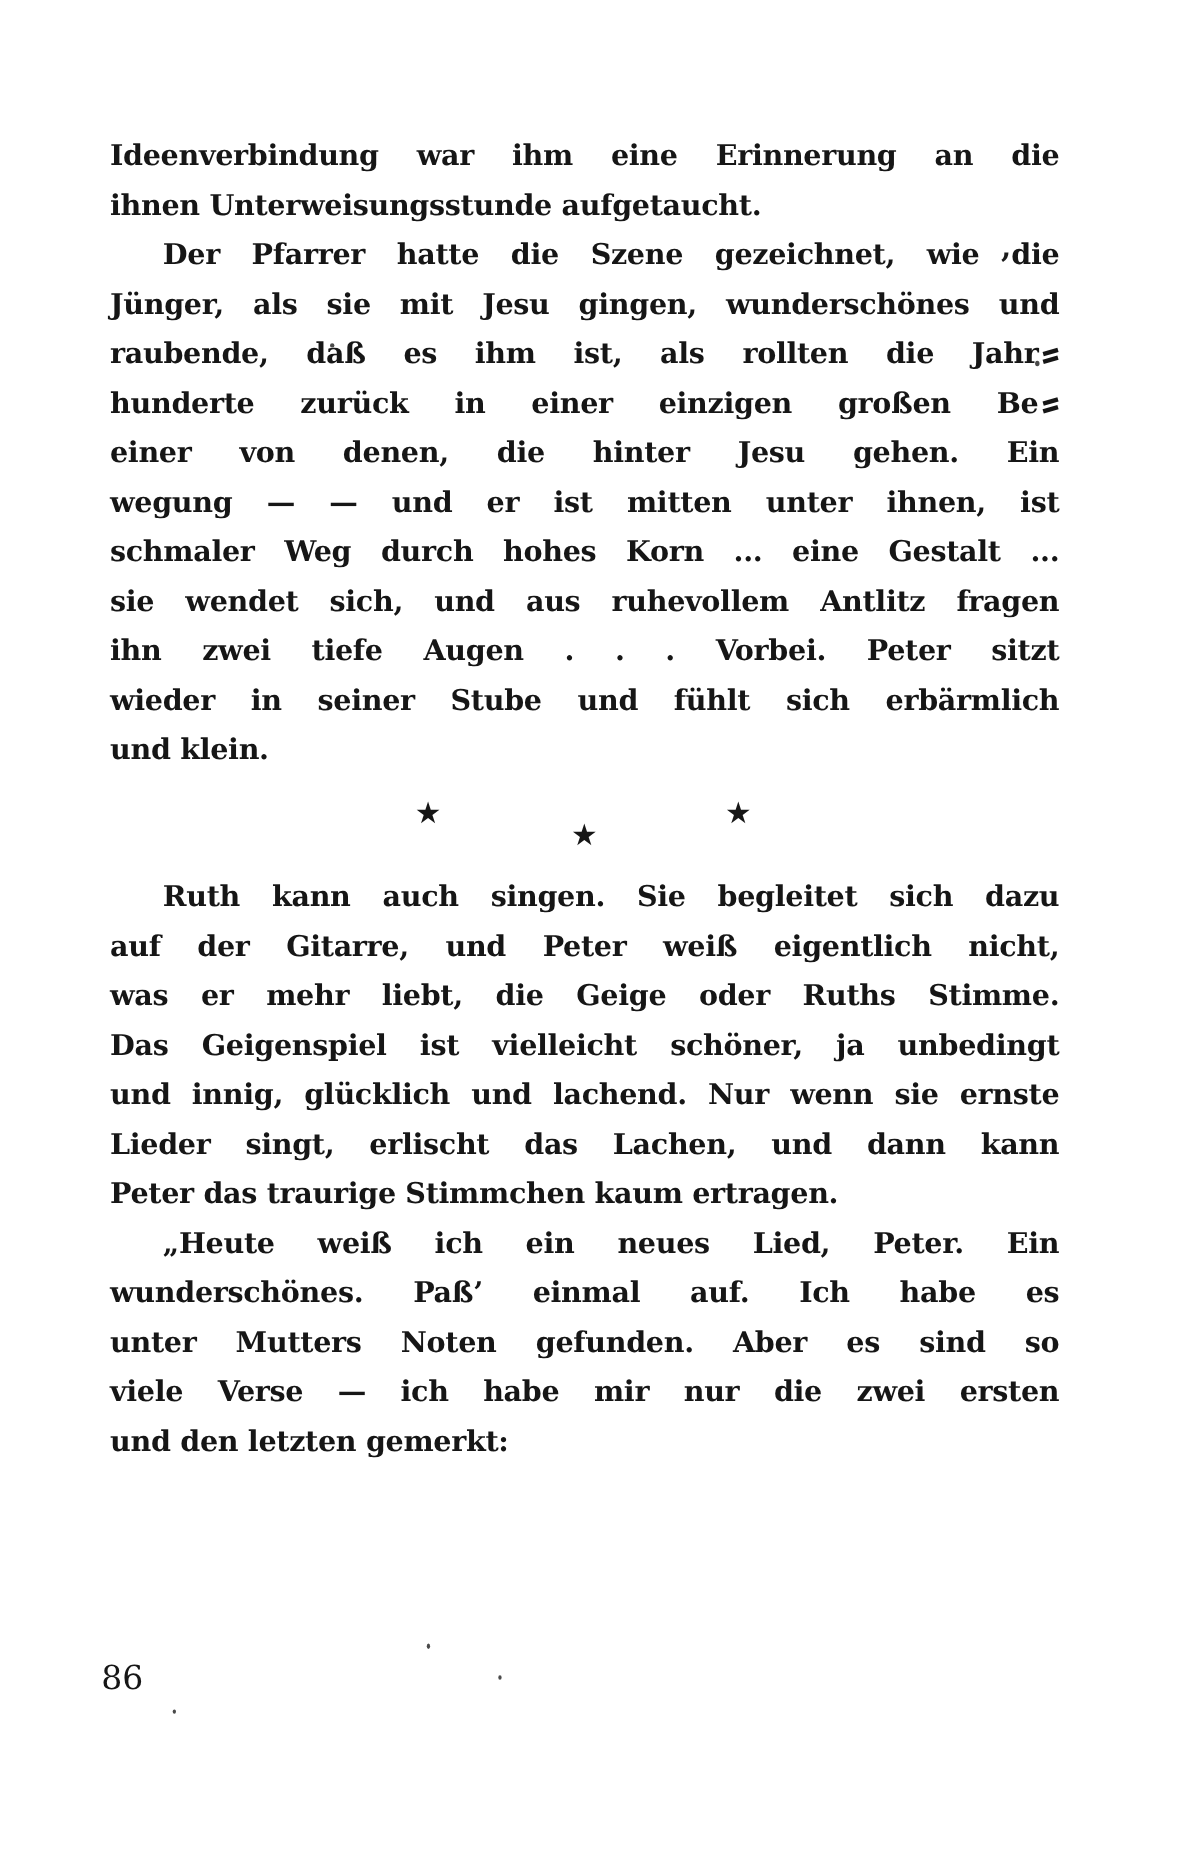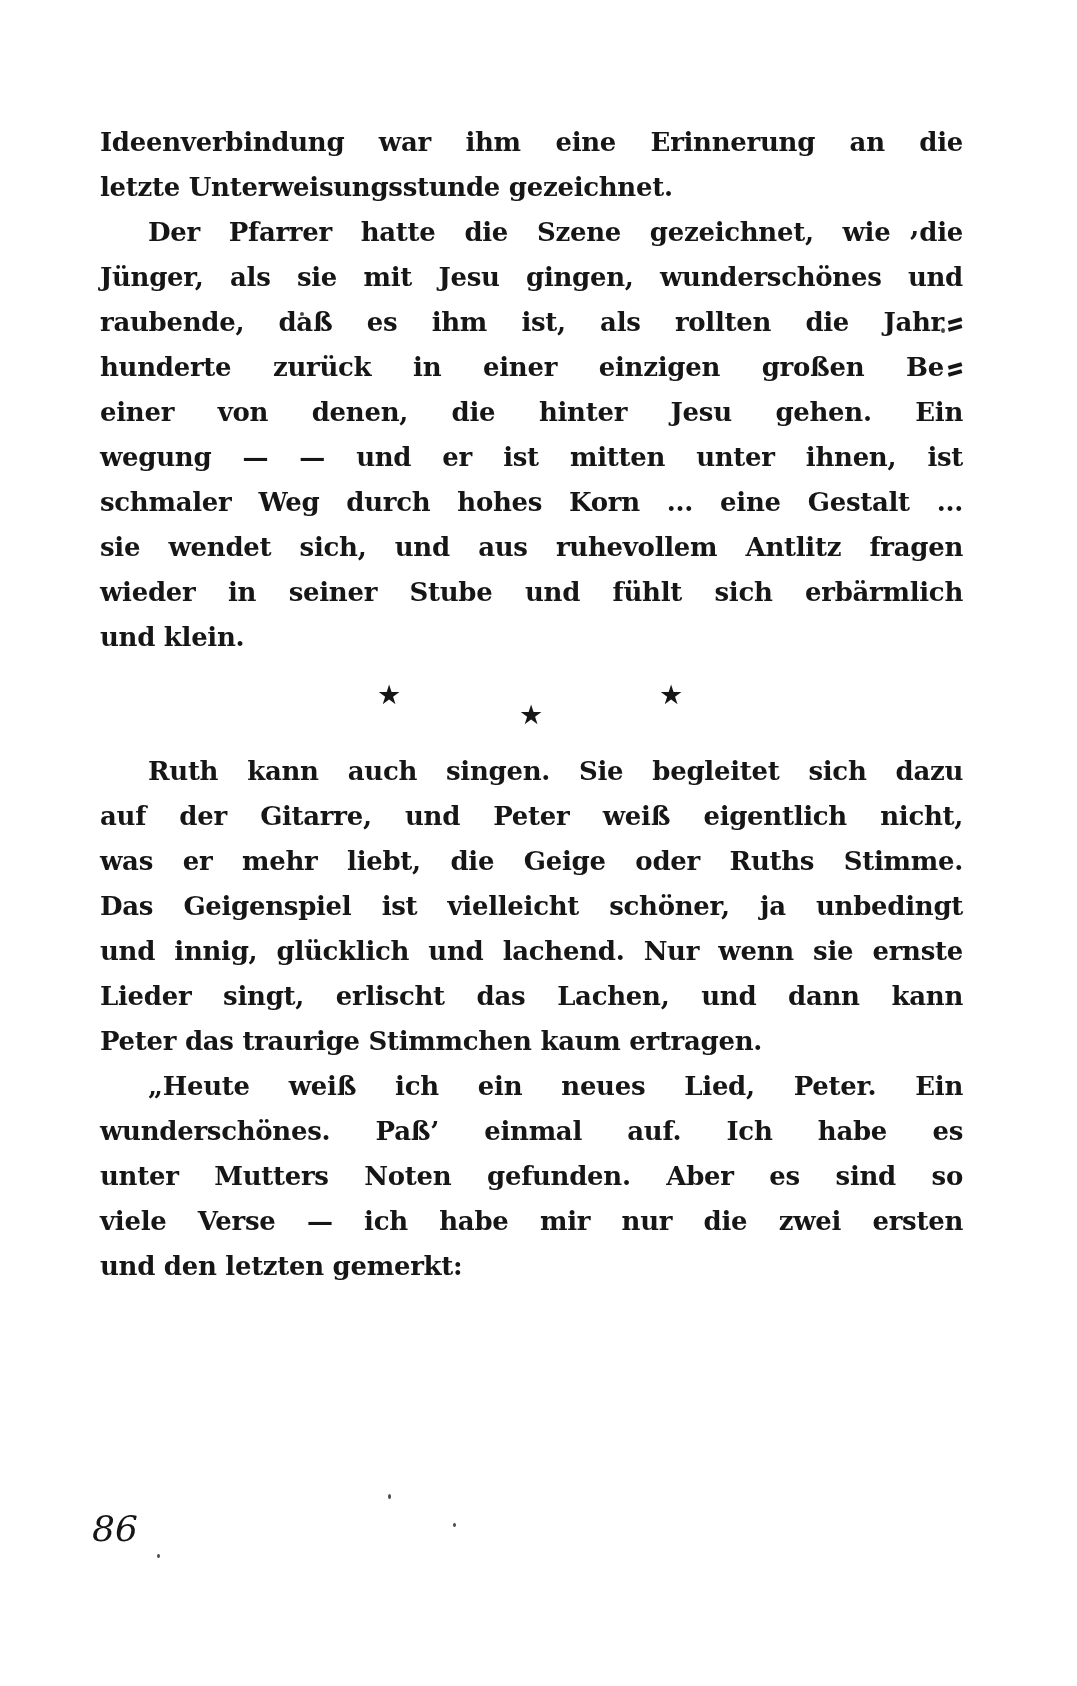--- a/index.html
+++ b/index.html
@@ -58,24 +58,23 @@
     line-height:27px;
     font-weight:400;
     color:#161616;
   }
   .star.s1{left:277px;top:21px;}
   .star.s2{left:419px;top:41px;}
   .star.s3{left:559px;top:21px;}
   .pagenum{
     position:absolute;
     left:92px;top:1508px;
-    font-size:36px;
+    font-size:30px;
     font-weight:400;
     color:#161616;
-    font-style:italic;
   }
   
   .artifact-comma{
     position:absolute;left:910px;top:210px;
     font-size:27px;font-weight:700;color:#1a1a1a;
   }
   .speck{position:absolute;background:#2a2a2a;border-radius:50%;opacity:.85;}
   .sp1{left:941px;top:328px;width:4px;height:5px;}
   .sp2{left:300px;top:312px;width:4px;height:4px;}
   .sp3{left:388px;top:1494px;width:3px;height:5px;}
@@ -83,33 +82,34 @@
   .sp5{left:157px;top:1554px;width:3px;height:4px;}
 </style>
 </head>
 <body>
 
 <div class="page">
 
   <div class="textblock">
       <div class="para">
         <div class="line just">Ideenverbindung war ihm eine Erinnerung an die</div>
-        <div class="line">letzte Unterweisungsstunde gezeichnet.</div>
+        <div class="line">ihnen Unterweisungsstunde aufgetaucht.</div>
       </div>
       <div class="para">
         <div class="line just indent">Der Pfarrer hatte die Szene gezeichnet, wie die</div>
         <div class="line just">Jünger, als sie mit Jesu gingen, wunderschönes und</div>
       </div>
       <div class="para">
         <div class="line just">raubende, daß es ihm ist, als rollten die Jahr<span class="dh" title="⸗"></span></div>
         <div class="line just">hunderte zurück in einer einzigen großen Be<span class="dh" title="⸗"></span></div>
         <div class="line just">einer von denen, die hinter Jesu gehen. Ein</div>
         <div class="line just">wegung — — und er ist mitten unter ihnen, ist</div>
         <div class="line just">schmaler Weg durch hohes Korn ... eine Gestalt ...</div>
         <div class="line just">sie wendet sich, und aus ruhevollem Antlitz fragen</div>
+        <div class="line just">ihn zwei tiefe Augen . . . Vorbei. Peter sitzt</div>
         <div class="line just">wieder in seiner Stube und fühlt sich erbärmlich</div>
         <div class="line">und klein.</div>
       </div>
       <div class="starrow">
         <span class="star s1">★</span>
         <span class="star s2">★</span>
         <span class="star s3">★</span>
       </div>
       <div class="para">
         <div class="line just indent">Ruth kann auch singen. Sie begleitet sich dazu</div>

